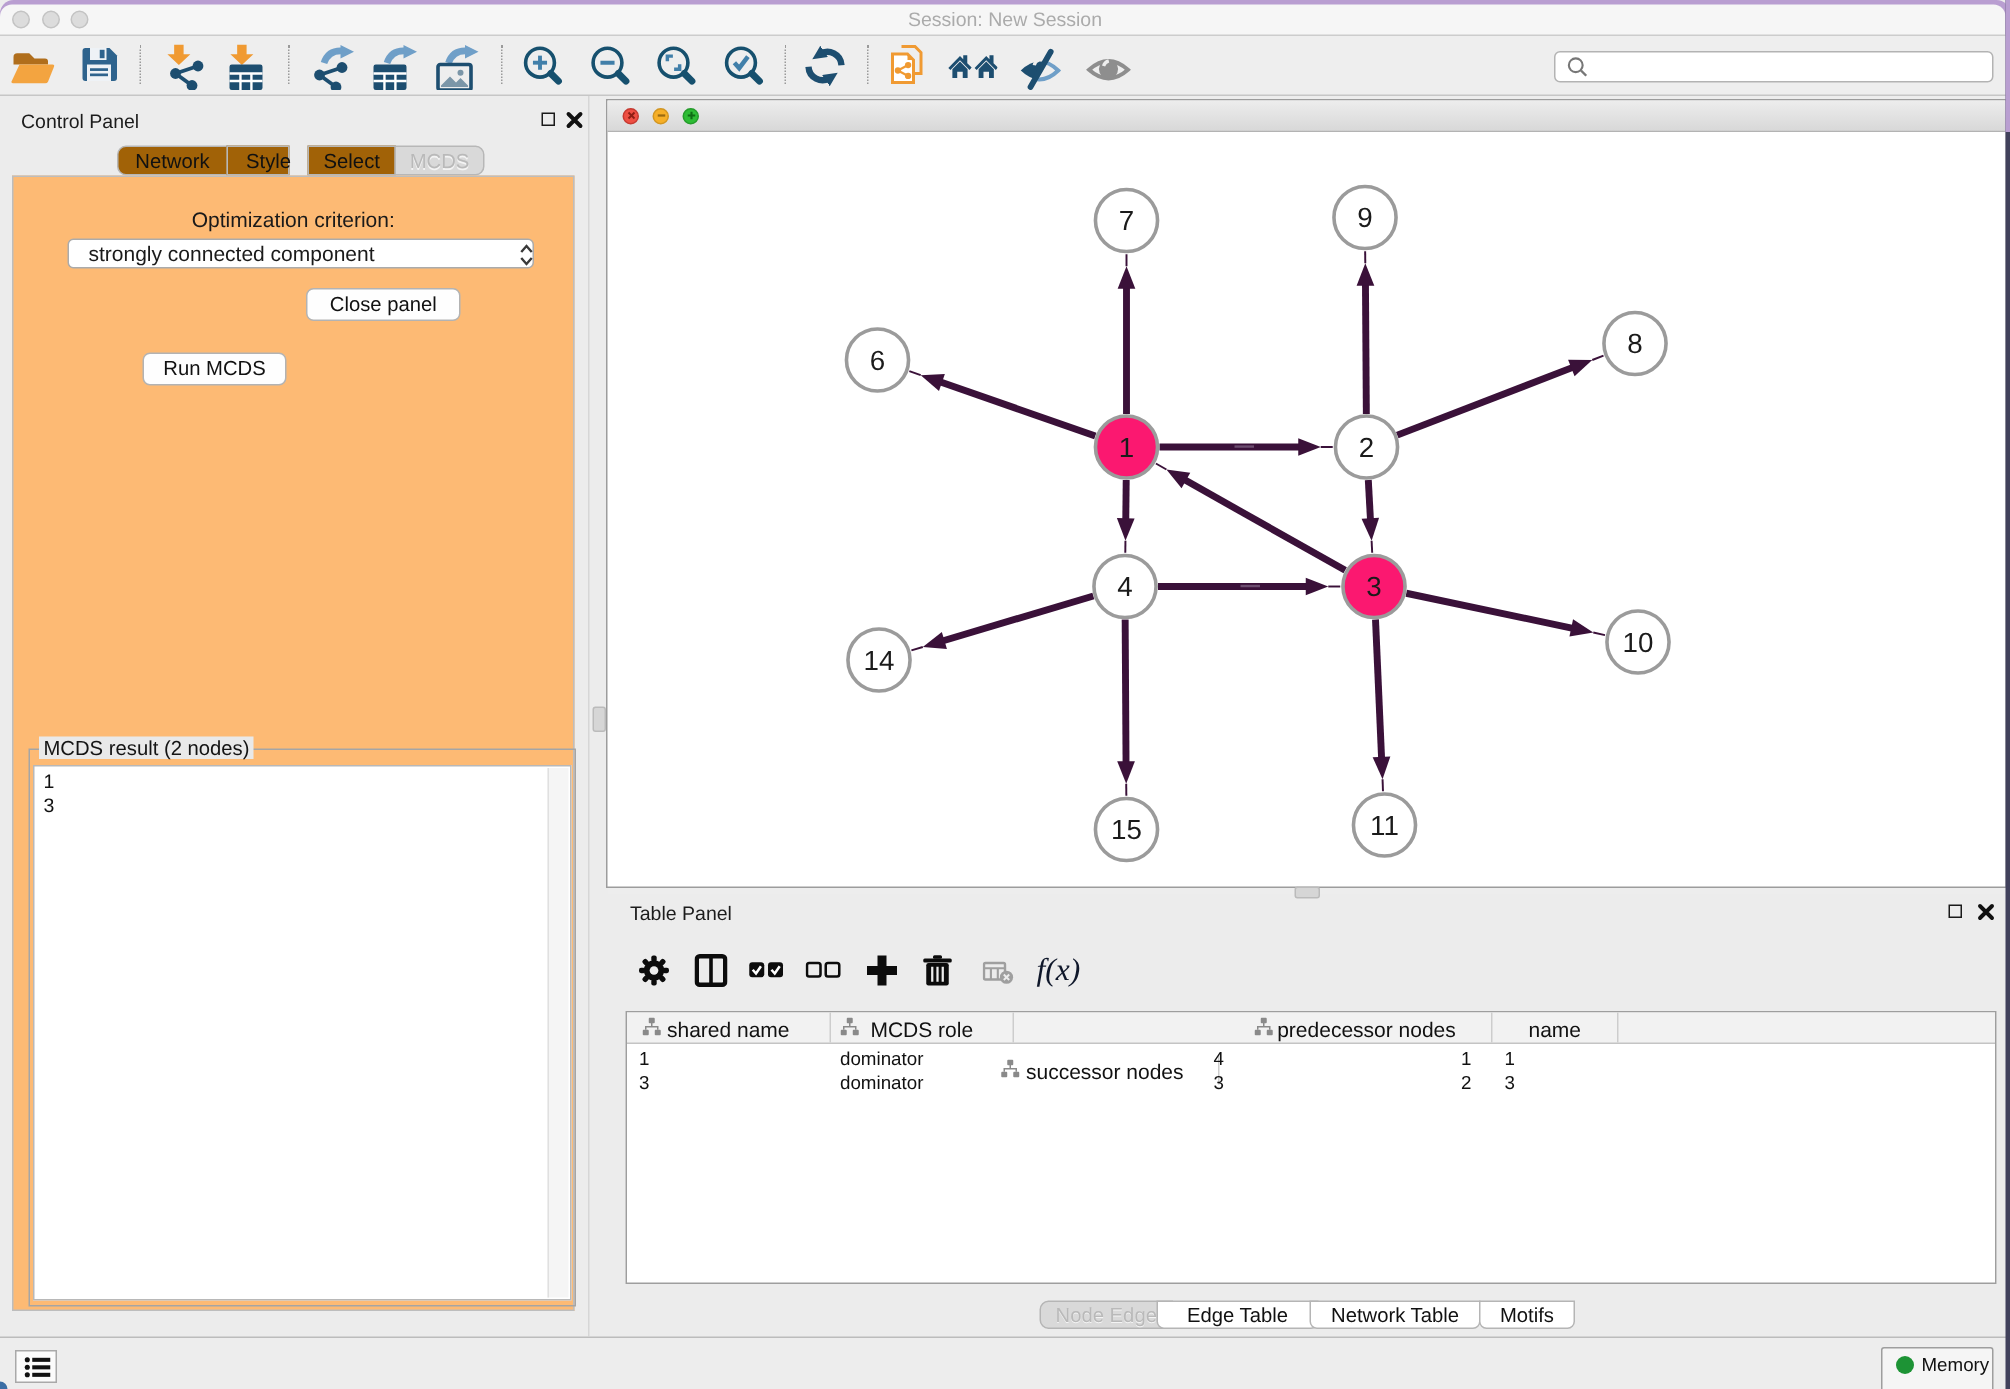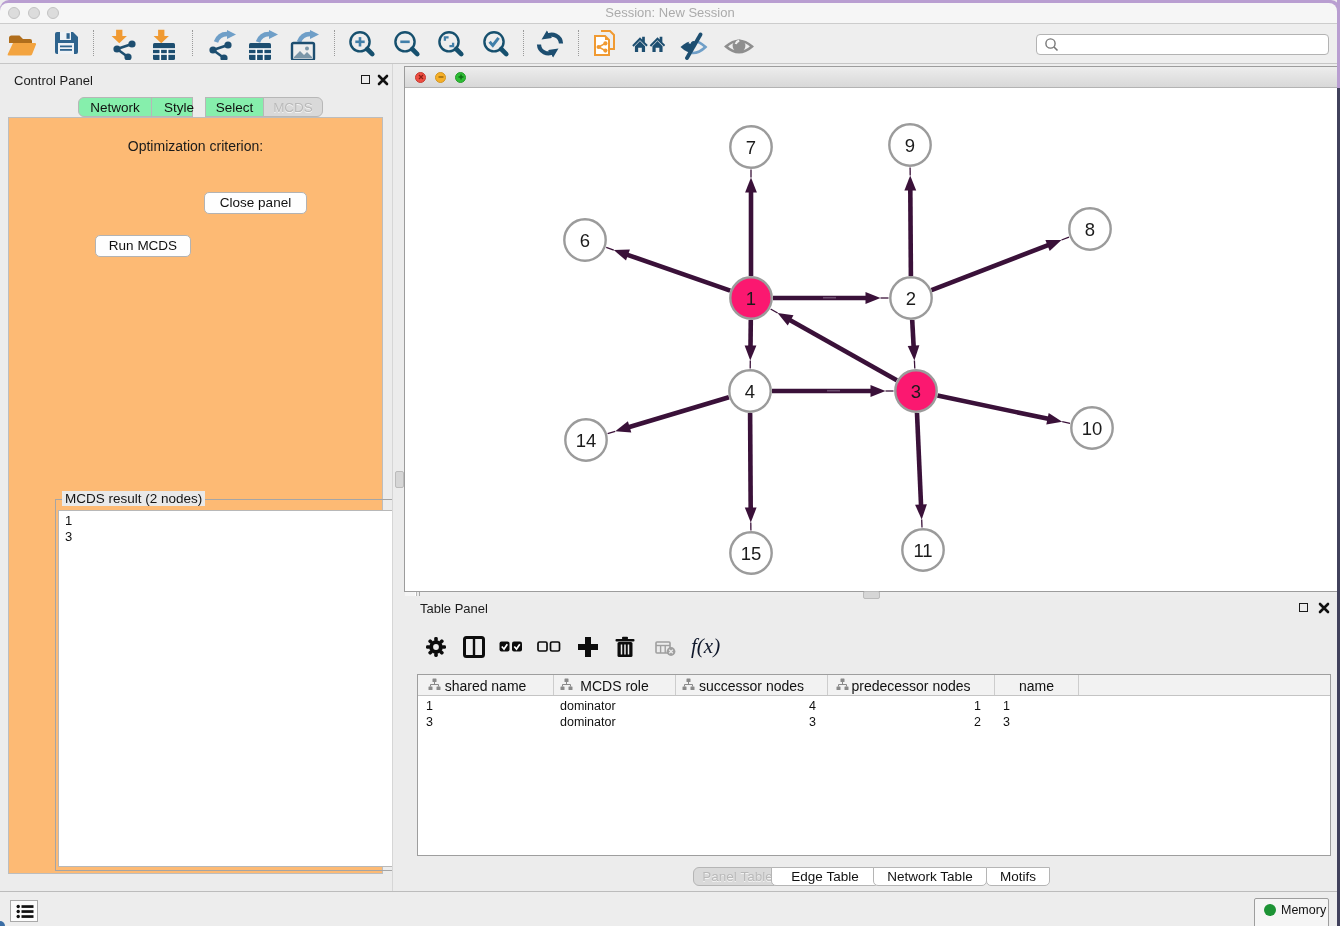--- a/index.html
+++ b/index.html
@@ -17,32 +17,32 @@
   #toolbar{position:absolute;left:0;top:24px;width:1340px;height:39px;background:#eeeeee;
     border-bottom:1px solid #c6c6c6;}
   .sep{position:absolute;top:6px;height:26px;width:0;border-left:1px dotted #9a9a9a;}
   .tbi{position:absolute;top:4px;}
   #searchbox{position:absolute;left:1036px;top:10px;width:291px;height:19px;background:#ffffff;
     border:1px solid #b3b3b3;border-radius:4px;}
   
   #cpanel{position:absolute;left:0;top:64px;width:392px;height:827px;background:#ececec;}
   .ptitle{font-size:13px;color:#1c1c1c;}
   .tabrow .tab{position:absolute;top:0;height:20px;box-sizing:border-box;border:1px solid #b7b7b7;
-    background:#86efac;font-size:13.5px;color:#111;text-align:center;line-height:19px;}
+    background:#a16207;font-size:13.5px;color:#111;text-align:center;line-height:19px;}
   .tabsel{background:#d9d9d9 !important;color:#b9b9b9 !important;text-shadow:0 1px 0 #f4f4f4;}
   #tabpane{position:absolute;left:8px;top:53px;width:375px;height:757px;
     border:1px solid #bdbdbd;background:#fdba74;box-sizing:border-box;}
   #optlabel{position:absolute;left:0;top:20px;width:100%;text-align:center;font-size:14px;color:#1a1a1a;}
   #combo{position:absolute;left:36px;top:41px;width:311px;height:20px;background:#ffffff;
     border:1px solid #ababab;border-radius:4px;font-size:14px;color:#1a1a1a;line-height:19px;
     padding-left:13px;box-sizing:border-box;}
   .btn{position:absolute;top:74px;height:22px;background:#fefefe;border:1px solid #b3b3b3;
     border-radius:5px;box-sizing:border-box;font-size:13.5px;color:#111;text-align:center;line-height:20px;}
   #fieldset{position:absolute;left:10px;top:381px;width:363px;height:370px;
-    border:1px solid #a5a5a5;margin-left:36px;}
+    border:1px solid #a5a5a5;}
   #legend{position:absolute;left:6px;top:-9px;background:#e9e9e9;padding:0 3px;
     font-size:13.5px;color:#141414;}
   #resultbox{position:absolute;left:2px;top:10px;width:359px;height:357px;background:#ffffff;
     border:1px solid #b8b8b8;box-sizing:border-box;font-size:13px;color:#111;line-height:16px;
     padding:2px 0 0 6px;}
   #resscroll{position:absolute;right:1px;top:1px;width:13px;height:353px;background:#f5f5f5;
     border-left:1px solid #e0e0e0;}
   
   #vdivider{position:absolute;left:392px;top:64px;width:12px;height:827px;background:#ececec;
     border-left:1px solid #d6d6d6;}
@@ -264,20 +264,24 @@
       <path d="M2 2 L10 10 M10 2 L2 10" stroke="#111" stroke-width="2.6" stroke-linecap="round"></path>
     </svg>
   <div class="tabrow" style="position:absolute;left:0;top:33px;width:392px;height:20px;">
     <div class="tab" style="left:78px;width:74px;border-radius:6px 0 0 6px;">Network</div>
     <div class="tab" style="left:151px;width:42px;padding-left:12px;">Style</div>
     <div class="tab" style="left:205px;width:59px;">Select</div>
     <div class="tab tabsel" style="left:263px;width:60px;border-radius:0 6px 6px 0;">MCDS</div>
   </div>
   <div id="tabpane">
     <div id="optlabel">Optimization criterion:</div>
+    <div id="combo">strongly connected component<svg style="position:absolute;left:299px;top:2px;" width="12" height="16" viewBox="0 0 12 16">
+          <path d="M2.5 6 L6 2 L9.5 6" fill="none" stroke="#3a3a3a" stroke-width="1.6"></path>
+          <path d="M2.5 10 L6 14 L9.5 10" fill="none" stroke="#3a3a3a" stroke-width="1.6"></path>
+        </svg></div>
     <div class="btn" style="left:86px;width:96px;margin-top:43px;">Run MCDS</div>
     <div class="btn" style="left:195px;width:103px;">Close panel</div>
     <div id="fieldset">
       <div id="legend">MCDS result (2 nodes)</div>
       <div id="resultbox">1<br>3<div id="resscroll"></div></div>
     </div>
   </div>
 </div>
 
 <div id="vdivider"></div>
@@ -422,21 +426,21 @@
     <svg style="position:absolute;left:251px;top:42px;" width="22" height="22" viewBox="0 0 22 22">
       <rect x="1" y="4" width="14" height="11" rx="1" fill="none" stroke="#9f9f9f" stroke-width="1.6"></rect>
       <line x1="1" y1="7.5" x2="15" y2="7.5" stroke="#9f9f9f" stroke-width="1.4"></line>
       <line x1="5.6" y1="7.5" x2="5.6" y2="15" stroke="#9f9f9f" stroke-width="1.4"></line>
       <line x1="10.2" y1="7.5" x2="10.2" y2="15" stroke="#9f9f9f" stroke-width="1.4"></line>
       <circle cx="16" cy="13.5" r="4.4" fill="#9f9f9f"></circle>
       <path d="M14.2 11.7 l3.6 3.6 M17.8 11.7 l-3.6 3.6" stroke="#ececec" stroke-width="1.3"></path>
     </svg>
     <div style="position:absolute;left:287px;top:38px;font-family:'Liberation Serif',serif;font-style:italic;font-size:21px;color:#0f172a;">f(x)</div>
 <div style="position:absolute;left:0;top:271px;width:936px;height:19px;">
-      <div class="btab tabsel" style="left:289px;width:89px;border-radius:6px 0 0 6px;">Panel Table</div>
+      <div class="btab tabsel" style="left:289px;width:89px;border-radius:6px 0 0 6px;">Node Edge</div>
       <div class="btab" style="left:367px;width:108px;">Edge Table</div>
       <div class="btab" style="left:469px;width:114px;">Network Table</div>
       <div class="btab" style="left:582px;width:64px;">Motifs</div>
     </div>
   <div id="ttable">
     <div id="thead">
         <div class="hcell" style="left:0;width:136px;">
           <svg width="13" height="13" viewBox="0 0 13 13" style="position:absolute;left:10px;top:3px;">
             <g fill="#8a8a8a">
               <rect x="4.5" y="0.5" width="4" height="3.6" rx="0.6"></rect>
@@ -451,21 +455,21 @@
           <svg width="13" height="13" viewBox="0 0 13 13" style="position:absolute;left:6px;top:3px;">
             <g fill="#8a8a8a">
               <rect x="4.5" y="0.5" width="4" height="3.6" rx="0.6"></rect>
               <rect x="0.5" y="8.5" width="4" height="3.6" rx="0.6"></rect>
               <rect x="8.5" y="8.5" width="4" height="3.6" rx="0.6"></rect>
             </g>
             <path d="M6.5 4 v2.5 M2.5 8.5 v-2 h8 v2" stroke="#8a8a8a" stroke-width="1" fill="none"></path>
           </svg>
           <div class="hlab">MCDS role</div>
         </div>
-        <div class="hcell" style="left:258px;width:152px;">
+        <div class="hcell" style="left:243px;width:152px;margin-top:28px;">
           <svg width="13" height="13" viewBox="0 0 13 13" style="position:absolute;left:6px;top:3px;">
             <g fill="#8a8a8a">
               <rect x="4.5" y="0.5" width="4" height="3.6" rx="0.6"></rect>
               <rect x="0.5" y="8.5" width="4" height="3.6" rx="0.6"></rect>
               <rect x="8.5" y="8.5" width="4" height="3.6" rx="0.6"></rect>
             </g>
             <path d="M6.5 4 v2.5 M2.5 8.5 v-2 h8 v2" stroke="#8a8a8a" stroke-width="1" fill="none"></path>
           </svg>
           <div class="hlab">successor nodes</div>
         </div>

